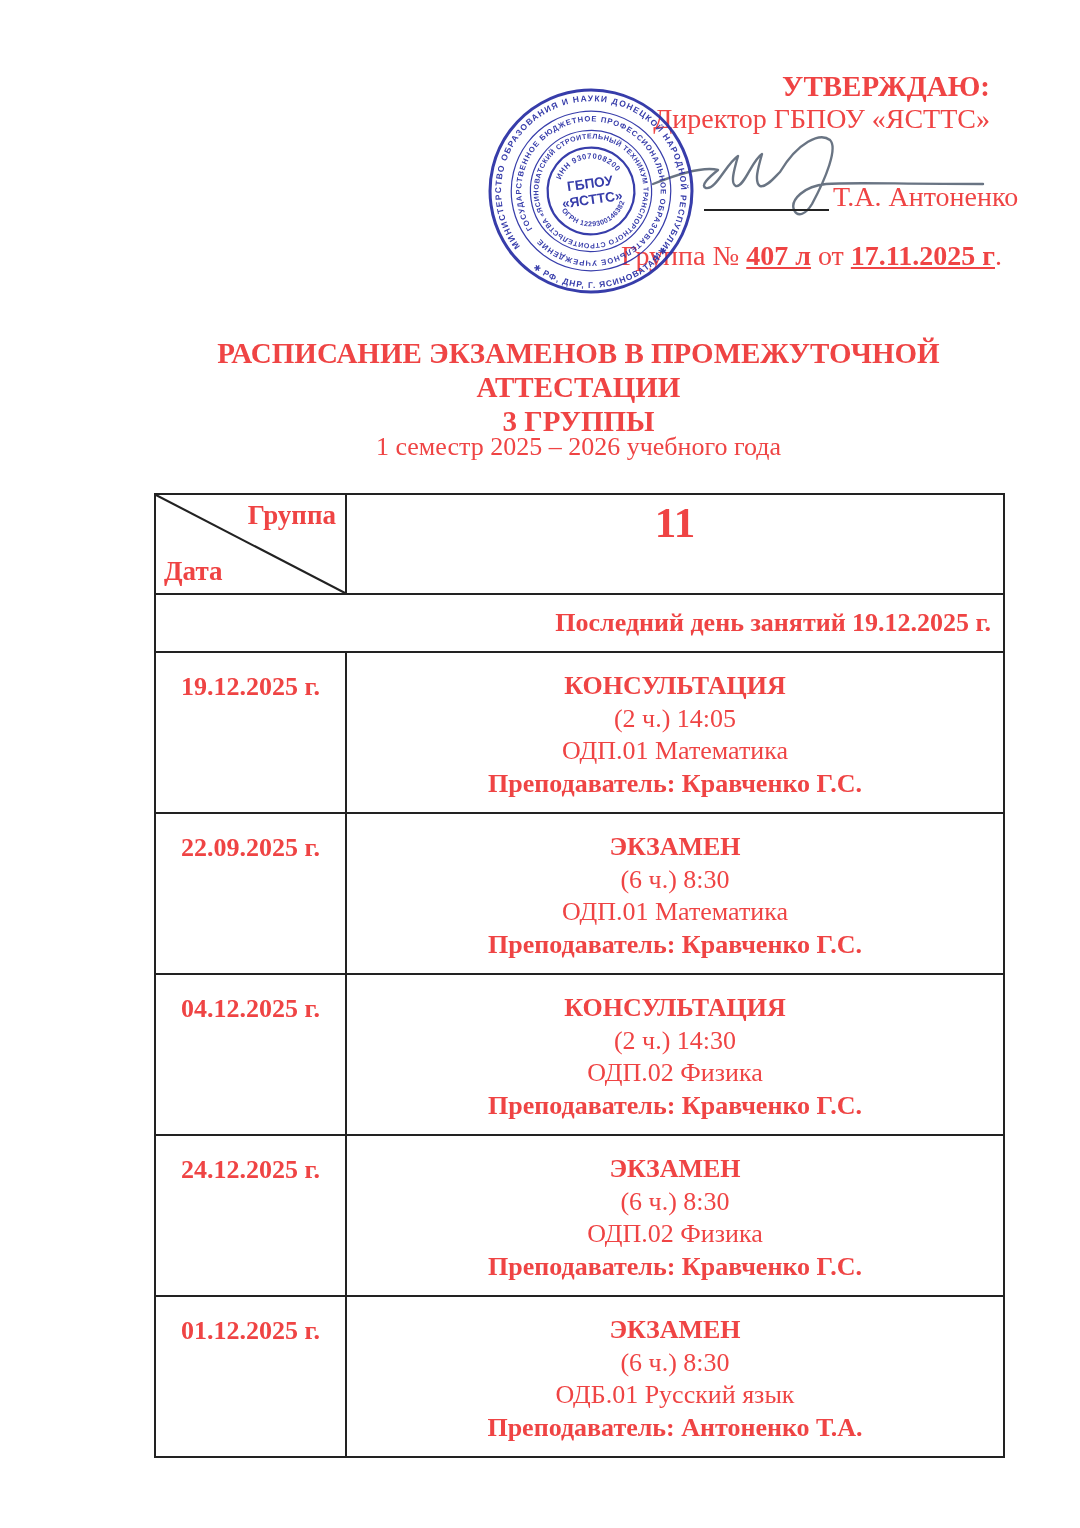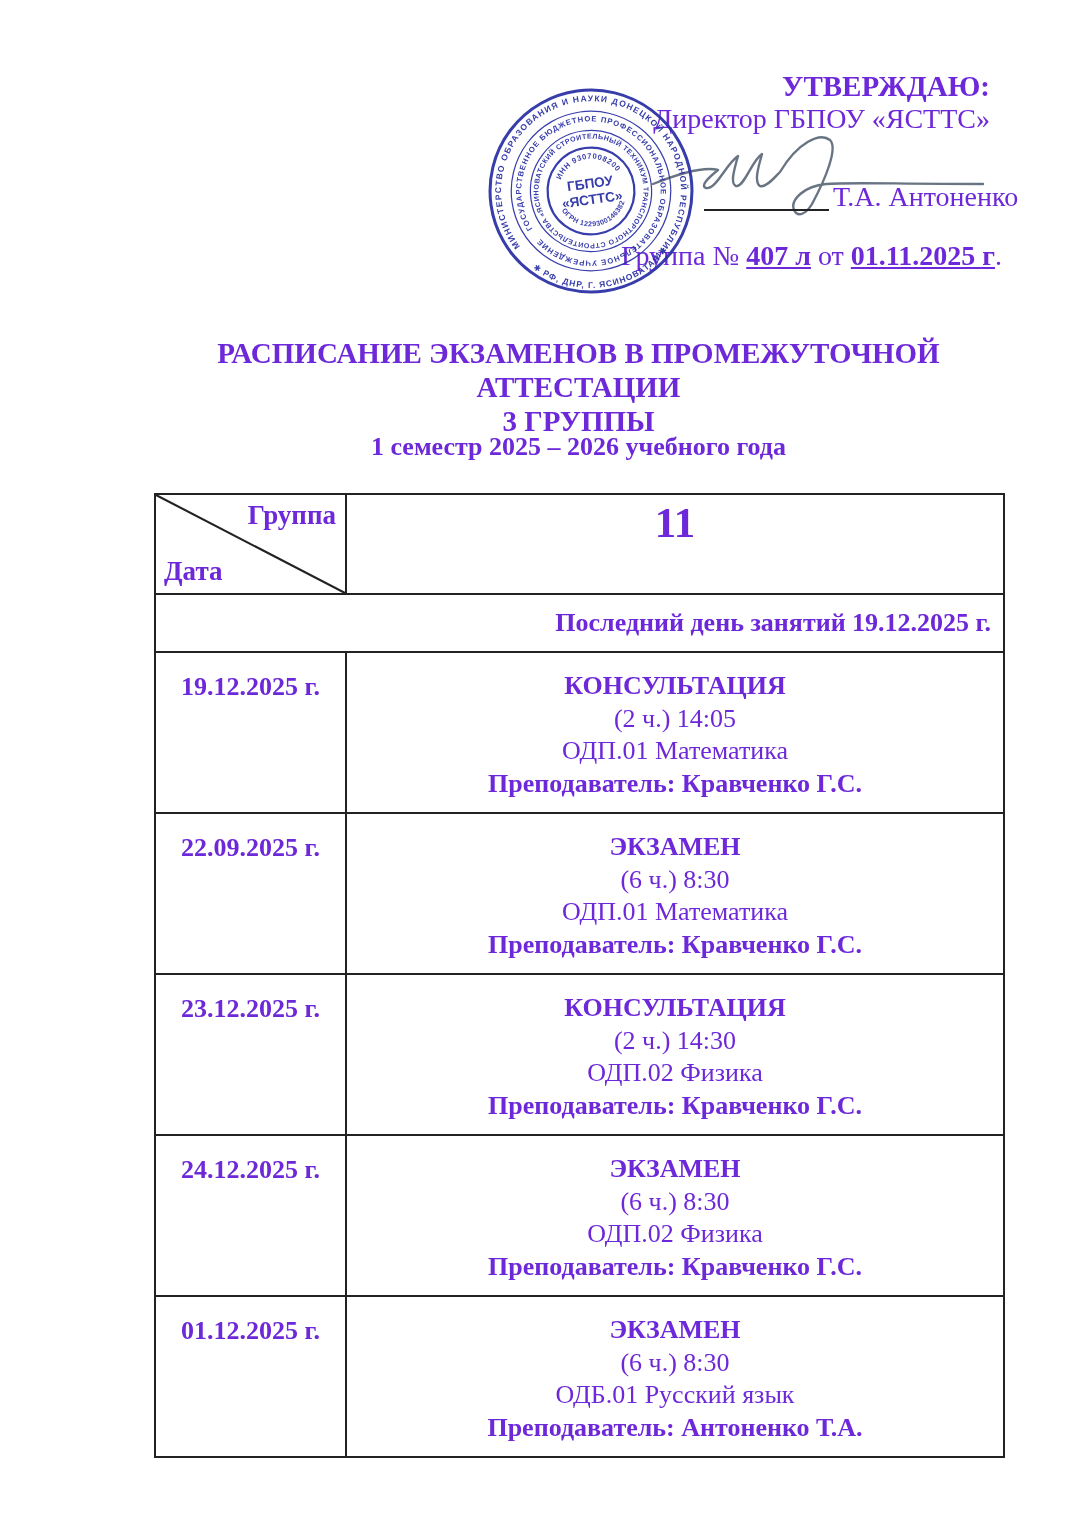--- a/index.html
+++ b/index.html
@@ -1,18 +1,18 @@
 <!DOCTYPE html>
 <html><head>
 <meta charset="utf-8">
 <style>
   html,body { margin:0; padding:0; background:#fff; }
   .page {
     position:relative; width:1080px; height:1504px; background:#ffffff;
-    font-family:"Liberation Serif","DejaVu Serif",serif; color:#6d28d9; overflow:hidden;
+    font-family:"Liberation Serif","DejaVu Serif",serif; color:#ef4444; overflow:hidden;
   }
   .abs { position:absolute; }
   .b { font-weight:bold; }
   .u { text-decoration:underline; }
 
   
   .approve-label { top:70px; right:90px; font-size:29px; font-weight:bold; }
   .director-line { top:103px; right:90px; font-size:28px; }
   .sig-svg { left:648px; top:126px; width:370px; height:92px; pointer-events:none; }
   .sig-underline { left:704px; top:209px; width:125px; height:0; border-top:2px solid #222; }
@@ -20,21 +20,21 @@
   .order-line { top:240px; right:78px; font-size:28px; }
 
   
   .stamp { left:486px; top:86px; width:210px; height:210px; opacity:0.95; }
   .stamp text { font-family:"Liberation Sans","DejaVu Sans",sans-serif; }
 
   
   .title-block { left:154px; top:336px; width:849px; text-align:center; }
   .title-line1 { font-size:29px; font-weight:bold; line-height:34px; }
   .title-line2 { font-size:29px; font-weight:bold; line-height:34px; }
-  .subtitle { left:154px; top:432px; width:849px; text-align:center; font-size:26px; font-weight:bold; }
+  .subtitle { left:154px; top:432px; width:849px; text-align:center; font-size:26px; font-weight:normal; }
 
   
   .sched { position:absolute; left:154px; top:493px; border-collapse:collapse; table-layout:fixed; width:849px; }
   .sched td { border:2px solid #222; padding:12px; vertical-align:top; background:#fff; }
   .corner-cell { position:relative; height:74px; }
   .corner-diag { position:absolute; left:0; top:0; width:100%; height:100%; }
   .corner-group { position:absolute; top:5px; right:9px; font-size:27px; font-weight:bold; }
   .corner-date  { position:absolute; bottom:6px; left:8px; font-size:27px; font-weight:bold; }
   .group-cell { text-align:center; font-size:43px; font-weight:bold; padding-top:3px !important; line-height:50px; }
   .note-cell { height:32px; text-align:right; font-size:26px; font-weight:bold; line-height:31px; }
@@ -53,21 +53,21 @@
   <div class="abs approve-label">УТВЕРЖДАЮ:</div>
   <div class="abs director-line">Директор ГБПОУ «ЯСТТС»</div>
 
   <svg class="abs sig-svg" viewBox="0 0 370 92">
     <path d="M5,58 C30,48 55,40 70,44 C60,52 52,60 58,62 C68,64 78,38 90,30 C86,44 82,58 88,60 C96,62 104,34 114,28 C110,42 106,56 112,60 C118,62 126,52 132,46 C150,16 172,6 182,14 C190,22 178,52 164,78 C158,88 150,92 146,84 C142,74 156,60 178,58 C200,56 245,58 335,58" fill="none" stroke="#5c6878" stroke-width="2.4" stroke-linecap="round" stroke-linejoin="round" opacity="0.92"></path>
   </svg>
   <div class="abs sig-underline"></div>
   <div class="abs signer-name">Т.А. Антоненко</div>
 
   <div class="abs order-line">
-    <span>Группа № </span><span class="b u">407 л</span><span> от </span><span class="b u">01.11.2025 г</span><span>.</span>
+    <span>Группа № </span><span class="b u">407 л</span><span> от </span><span class="b u">17.11.2025 г</span><span>.</span>
   </div>
 
   <svg class="abs stamp" viewBox="0 0 208 208">
     <defs>
       <path id="r1" d="M15,104 a89,89 0 1,1 178,0 a89,89 0 1,1 -178,0"></path>
       <path id="r1b" d="M8,104 a96,96 0 0,0 192,0"></path>
       <path id="r2" d="M35,104 a69,69 0 1,1 138,0 a69,69 0 1,1 -138,0"></path>
       <path id="r3" d="M52,104 a52,52 0 1,1 104,0 a52,52 0 1,1 -104,0"></path>
       <path id="rinn" d="M72,104 a32,32 0 0,1 64,0"></path>
       <path id="rogrn" d="M69,104 a35,35 0 0,0 70,0"></path>
@@ -151,21 +151,21 @@
           </td>
       <td class="content-cell">
         <div class="line b pad">ЭКЗАМЕН</div>
         <div class="line">(6 ч.) 8:30</div>
         <div class="line">ОДП.01 Математика</div>
         <div class="line b">Преподаватель: Кравченко Г.С.</div>
       </td>
     </tr>
     <tr>
       <td class="date-cell">
-            <div>23.12.2025 г.</div>
+            <div>04.12.2025 г.</div>
           </td>
       <td class="content-cell">
         <div class="line b pad">КОНСУЛЬТАЦИЯ</div>
         <div class="line">(2 ч.) 14:30</div>
         <div class="line">ОДП.02 Физика</div>
         <div class="line b">Преподаватель: Кравченко Г.С.</div>
       </td>
     </tr>
     <tr>
       <td class="date-cell">

